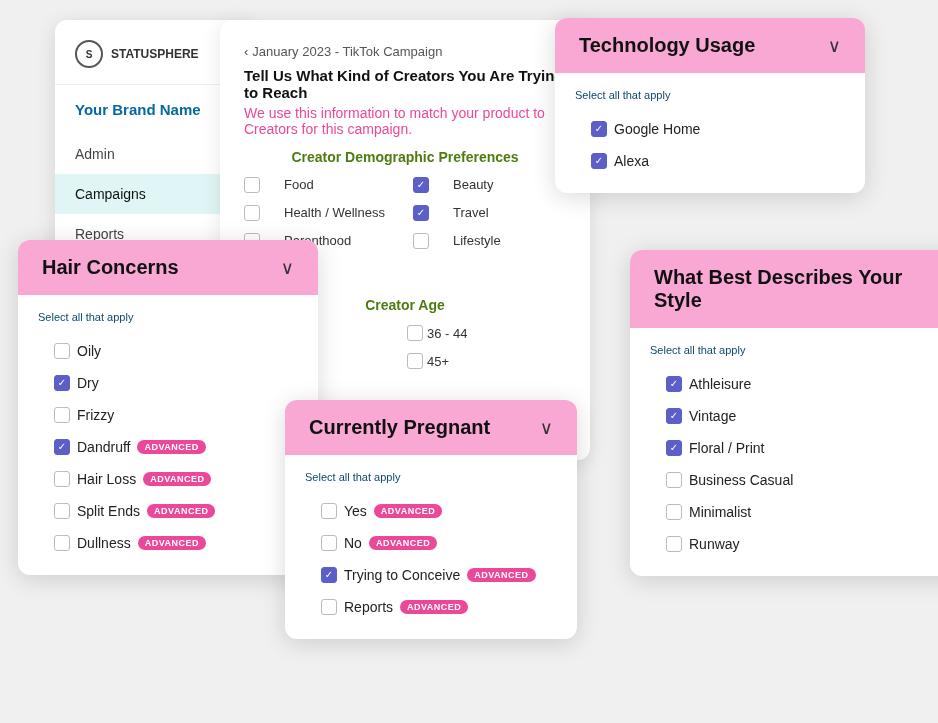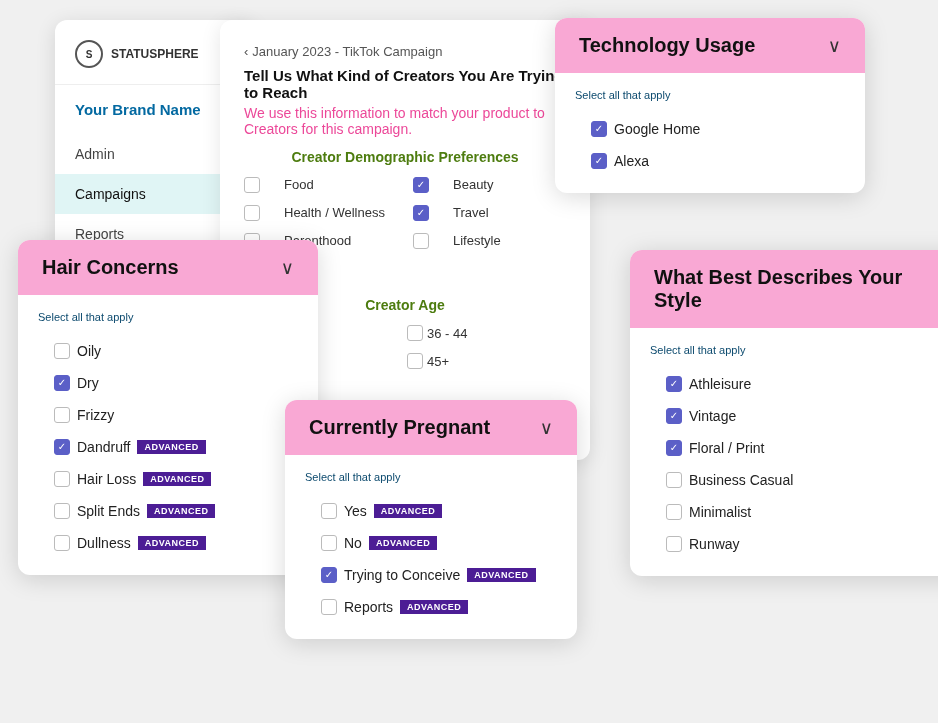--- a/index.html
+++ b/index.html
@@ -235,26 +235,26 @@
     .style-panel {
       position: absolute;
       top: 250px;
       left: 630px;
       width: 356px;
       z-index: 10;
     }
 
     
     .badge-advanced {
-      background: #4c1d95;
+      background: #ec4899;
       color: white;
       font-size: 9px;
       font-weight: 700;
       padding: 2px 7px;
-      border-radius: 0;
+      border-radius: 7px;
       letter-spacing: 0.5px;
     }
   </style>
 </head>
 <body>
 
 <div class="sidebar">
   <div class="sidebar-logo">
     <div class="sidebar-logo-icon">S</div>
     <span>STATUSPHERE</span>

